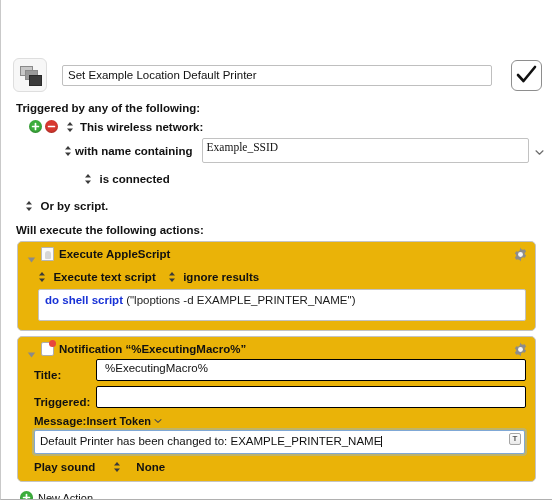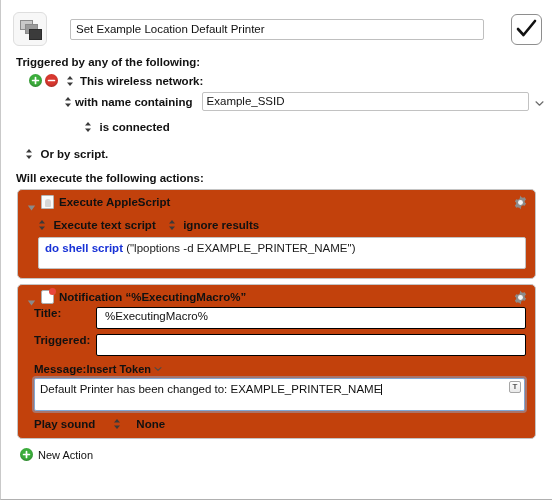--- a/index.html
+++ b/index.html
@@ -17,21 +17,22 @@
     border-left: 1px solid #c9c9c9;
     border-bottom: 1px solid #b0b0b0;
     overflow: hidden;
   }
 
   
   .header {
     display: flex;
     align-items: center;
     padding: 12px 10px 0 12px;
-    gap: 23px;
+    gap: 15px;
+    margin-top: 46px;
   }
   .macro-icon {
     width: 34px; height: 34px;
     border-radius: 6px;
     background: #f7f7f7;
     border: 1px solid #dedede;
     position: relative;
     flex: 0 0 auto;
   }
   .macro-icon .sq {
@@ -113,32 +114,33 @@
 
   .trig-row2 {
     display: flex;
     align-items: center;
     padding-left: 63px;
     margin-top: 5px;
     gap: 0px;
   }
   .ssid-field {
     flex: 1 1 auto;
-    height: 19px;
+    height: 25px;
     background: #ffffff;
     border: 1px solid #c2c2c2;
     border-radius: 2px;
     font-size: 11.5px;
     color: #101010;
     padding: 0 4px;
     line-height: 17px;
     margin-left: 9px;
     margin-right: 6px;
     overflow: hidden;
     white-space: nowrap;
+    font-family: Liberation Serif, serif;
   }
   .chev-small {
     width: 9px;
     flex: 0 0 auto;
     margin-right: 8px;
   }
   .trig-row3 {
     padding-left: 83px;
     margin-top: 6px;
   }
@@ -147,21 +149,21 @@
     margin-top: 9px;
   }
   .trig-row5 {
     padding-left: 30px;
     margin-top: 5px;
   }
 
   
   .panel {
     margin: 5px 16px 0 16px;
-    background: #c2410c;
+    background: #eab308;
     border: 1px solid #c4c4c4;
     border-radius: 5px;
     position: relative;
   }
   .panel-head {
     display: flex;
     align-items: center;
     padding: 5px 8px 3px 9px;
     gap: 5px;
   }
@@ -229,21 +231,21 @@
     font-family: "Liberation Sans", sans-serif;
     color: #1a1a1a;
     white-space: nowrap;
     overflow: hidden;
   }
   .kw { color: #1731d6; font-weight: bold; }
 
   
   .nrow {
     display: flex;
-    align-items: flex-start;
+    align-items: flex-end;
     padding: 0 9px 0 16px;
     margin-bottom: 5px;
   }
   .nlabel {
     font-size: 11.5px;
     font-weight: bold;
     color: #111;
     width: 62px;
     flex: 0 0 auto;
   }
@@ -276,21 +278,21 @@
   }
   .msg-wrap {
     margin: 0 10px 0 16px;
     position: relative;
   }
   .msg-box {
     background: #ffffff;
     border: 1px solid #7fa8d6;
     box-shadow: 0 0 0 2px rgba(140,180,225,.45);
     border-radius: 2px;
-    height: 33px;
+    height: 24px;
     padding: 4px 22px 4px 5px;
     font-size: 11.5px;
     color: #101010;
     overflow: hidden;
     white-space: nowrap;
   }
   .caret {
     display: inline-block;
     width: 1px;
     height: 11px;

